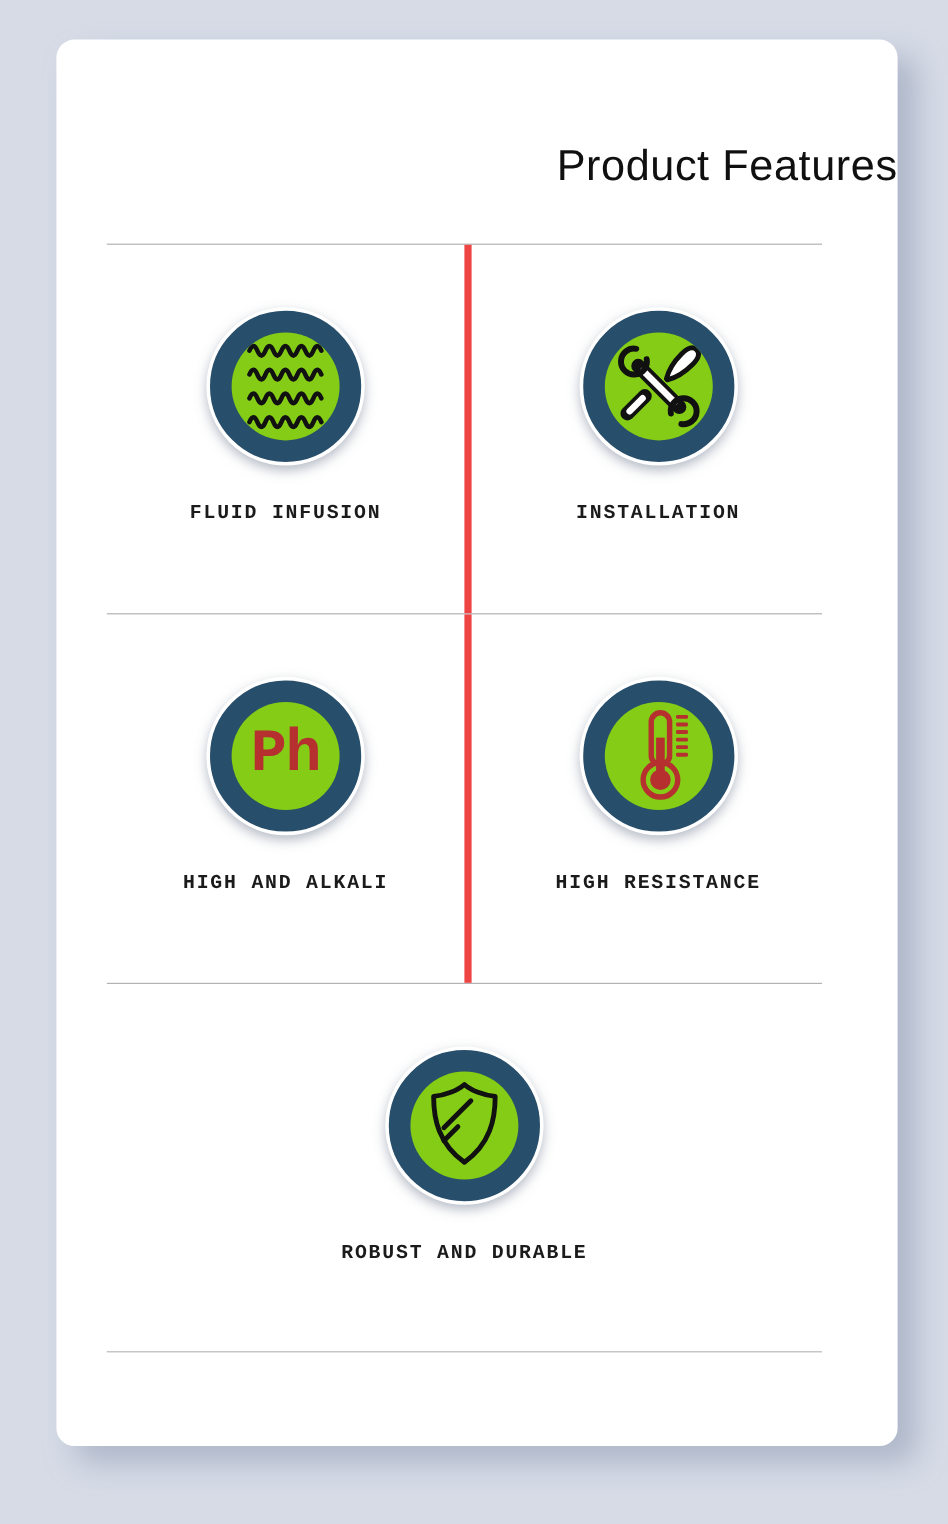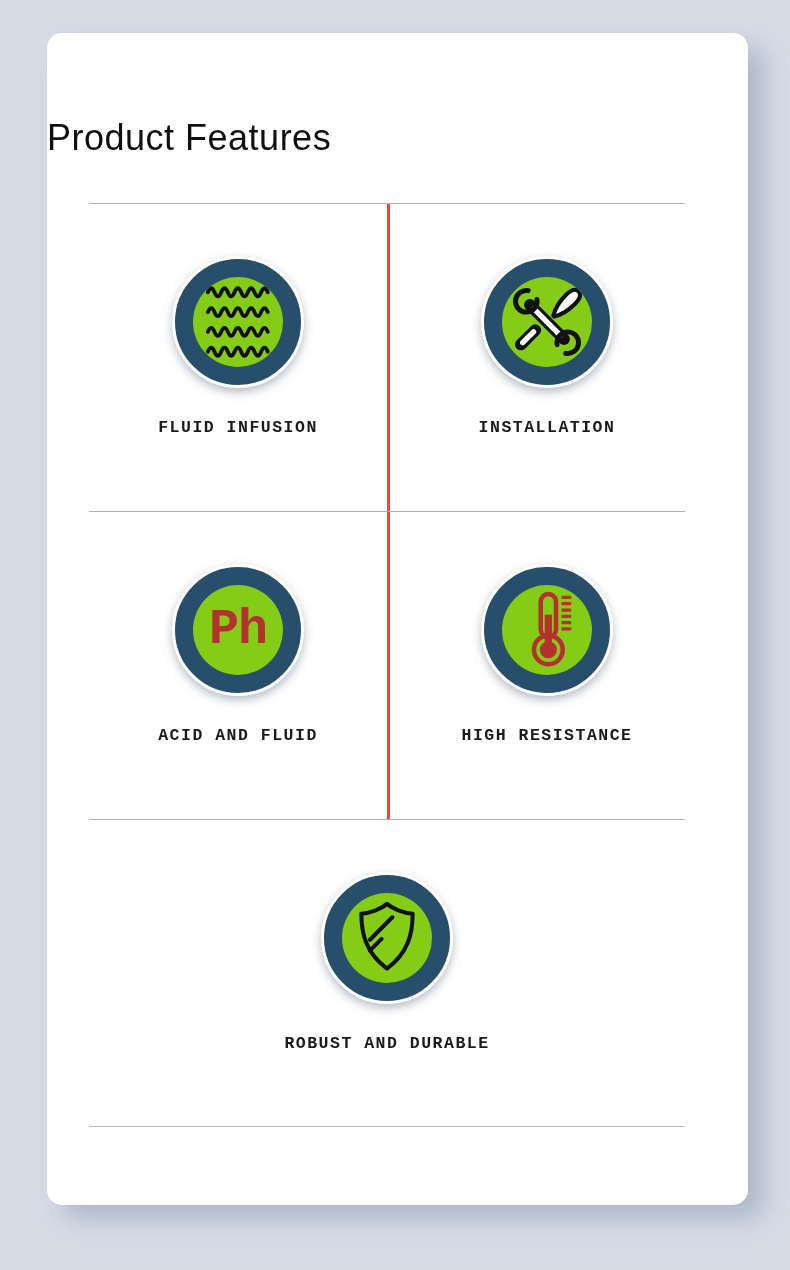--- a/index.html
+++ b/index.html
@@ -14,21 +14,21 @@
     position: absolute;
     left: 47px; top: 33px;
     width: 701px; height: 1172px;
     background: #ffffff;
     border-radius: 15px;
     box-shadow: 16px 14px 24px rgba(148, 160, 184, 0.60);
   }
   .title {
     position: absolute;
     top: 84px; left: 0; right: 0;
-    text-align: left;
+    text-align: right;
     font-size: 36px;
     line-height: 42px;
     font-weight: 400;
     letter-spacing: 0.5px;
     color: #101010;
   }
   .grid {
     position: absolute;
     left: 42px; top: 170px;
     width: 596px;
@@ -40,21 +40,21 @@
     font-family: Liberation Mono, monospace;
   }
   .row:last-child { border-bottom: 1px solid #b9b9b9; }
   .cell {
     flex: 1 1 50%;
     display: flex;
     flex-direction: column;
     align-items: center;
     padding-top: 52px;
   }
-  .cell + .cell { border-left: 3px solid #ef4444; padding-left: 19px; }
+  .cell + .cell { border-left: 6px solid #ef4444; padding-left: 19px; }
   .badge {
     width: 132px; height: 132px;
     border-radius: 50%;
     background: #274e6b;
     border: 3px solid #ffffff;
     box-shadow: 0 4px 10px rgba(110, 122, 142, 0.50);
     display: flex;
     align-items: center;
     justify-content: center;
   }
@@ -133,21 +133,21 @@
       </div>
     </div>
 
     <div class="row">
       <div class="cell">
         <div class="badge">
           <div class="badge-inner">
             <div class="ph-text">Ph</div>
           </div>
         </div>
-        <div class="feature-label">ACID AND FLUID</div>
+        <div class="feature-label">HIGH AND ALKALI</div>
       </div>
 
       <div class="cell">
         <div class="badge">
           <div class="badge-inner">
             <svg width="90" height="90" viewBox="0 0 100 100">
               <g fill="#b5302e" stroke="none">
                 <rect x="66" y="12" width="11" height="3.6" rx="1.2"></rect>
                 <rect x="66" y="19" width="11" height="3.6" rx="1.2"></rect>
                 <rect x="66" y="26" width="11" height="3.6" rx="1.2"></rect>

